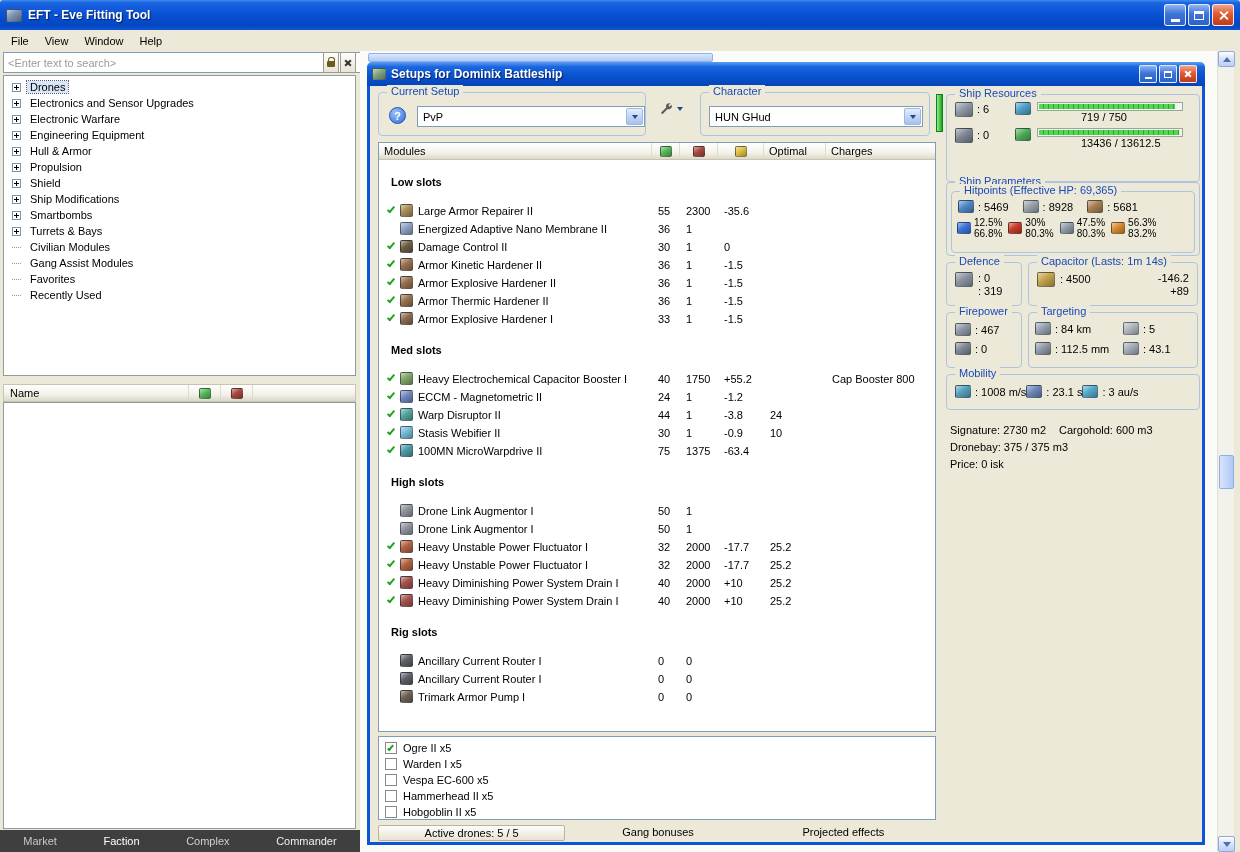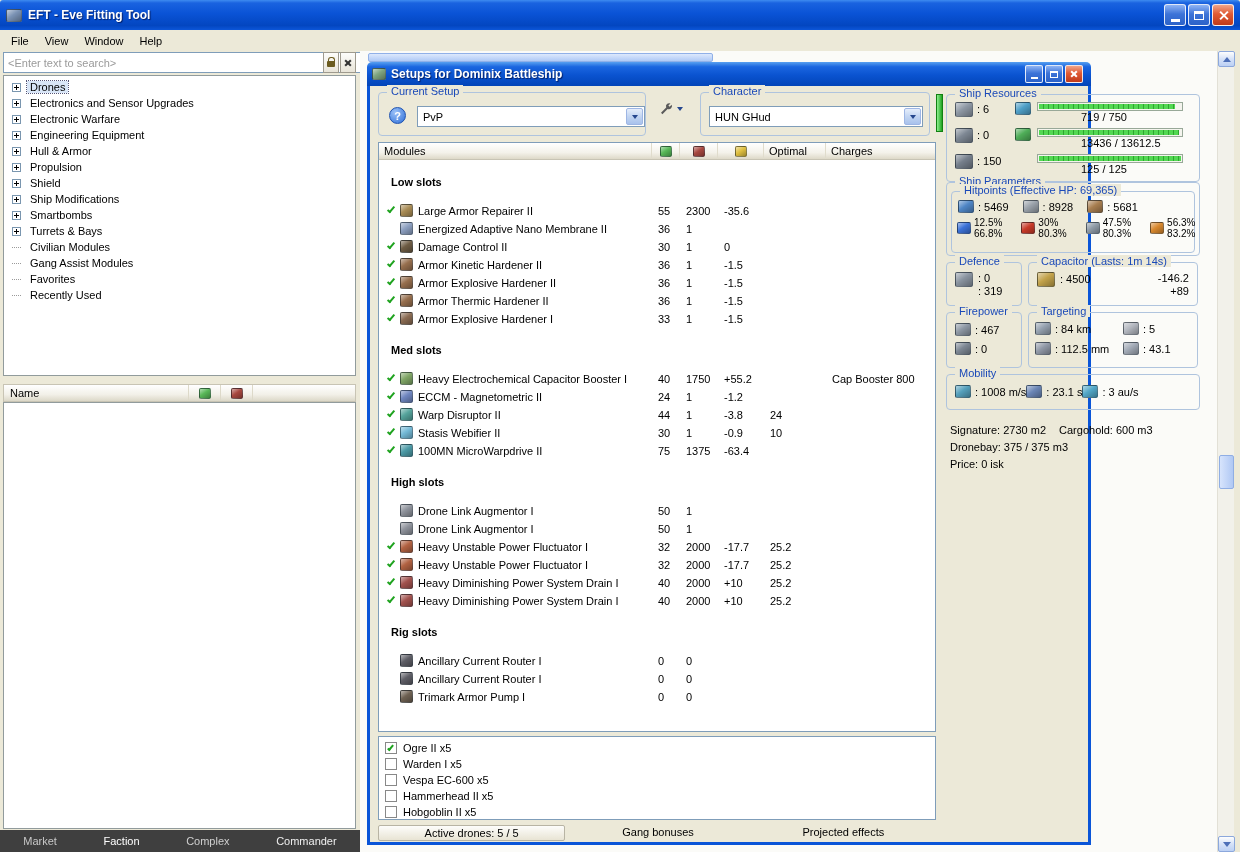--- a/index.html
+++ b/index.html
@@ -57,21 +57,21 @@
   .sbtn{position:absolute;left:0;width:17px;height:16px;border:1px solid #8CA8DC;border-radius:2px;
     background:linear-gradient(180deg,#FEFEFE,#D6E2F8 50%,#BCD0F4);display:flex;align-items:center;justify-content:center}
   .sbtn.up{top:0}.sbtn.down{bottom:0}
   .tri-up{width:0;height:0;border-left:4px solid transparent;border-right:4px solid transparent;border-bottom:5px solid #4D6FB8}
   .tri-down{width:0;height:0;border-left:4px solid transparent;border-right:4px solid transparent;border-top:5px solid #4D6FB8}
   .tri-down.cb{border-left-width:3px;border-right-width:3px;border-top-width:4px;border-top-color:#26478E}
   .vthumb{position:absolute;left:1px;top:404px;width:15px;height:34px;border:1px solid #90AEE4;border-radius:2px;
     background:linear-gradient(90deg,#D7E4FC,#B0C8F4)}
 
   
-  .child{position:absolute;left:367px;top:62px;width:724px;height:783px}
+  .child{position:absolute;left:367px;top:62px;width:838px;height:783px}
   .child-tb{height:24px;border-radius:5px 5px 0 0;display:flex;align-items:center;padding:0 5px;
     background:linear-gradient(180deg,#58A0F0 0%,#1B66E0 20%,#0A53D0 55%,#0345B8 100%)}
   .child-title{color:#fff;font-weight:bold;font-size:12px;margin-left:5px;text-shadow:1px 1px 1px rgba(0,10,60,.7)}
   .cbtns{position:absolute;right:8px;top:3px;display:flex;gap:2px}
   .cbtn{width:18px;height:18px;border-radius:2px;border:1px solid rgba(255,255,255,.85);
     background:linear-gradient(180deg,#8FB4F4,#3D74D8 45%,#2B62C8);display:flex;align-items:center;justify-content:center}
   .cbtn.close{background:linear-gradient(180deg,#F0A488,#E05A34 45%,#C03A1A)}
   .cbtn .glyph-min{width:7px;height:2px;margin-top:8px}
   .cbtn .glyph-max{width:8px;height:7px;border-width:1px;border-top-width:2px}
   .child-body{position:relative;height:759px;background:#ECE9D8;border:3px solid #0A55D8;border-top:none}
@@ -125,21 +125,21 @@
   .res-val{width:38px;margin-left:4px;line-height:15px;white-space:nowrap}
   .tile.mid{margin-right:6px}
   .bar-wrap{flex:1}
   .bar{width:146px;height:9px;border:1px solid #98A898;background:#F4F4EE;padding:1px}
   .bar-fill{height:100%;background:repeating-linear-gradient(90deg,#52D852 0 4px,#2FA52F 4px 5px)}
   .bar-text{margin-left:44px;line-height:12px;white-space:nowrap}
   .grp-params{left:576px;top:96px;width:254px;height:74px}
   .grp-hp{position:absolute;left:4px;top:8px;width:244px;height:62px;border:1px solid #AFC4DE;border-radius:4px}
   .hp-row{display:flex;gap:14px;margin:8px 0 0 6px}
   .stat{display:inline-flex;align-items:center;gap:4px;white-space:nowrap}
-  .resist-row{display:flex;gap:19px;margin:4px 0 0 5px}
+  .resist-row{display:flex;gap:6px;margin:4px 0 0 5px}
   .resist{display:inline-flex;align-items:center;gap:3px}
   .rescol{display:flex;flex-direction:column;font-size:10px;line-height:11px}
   .grp-def{left:576px;top:176px;width:76px;height:44px}
   .def-content{display:flex;align-items:flex-start;gap:5px;padding:9px 0 0 8px}
   .defcol{display:flex;flex-direction:column;line-height:13px}
   .grp-cap{left:658px;top:176px;width:170px;height:44px}
   .cap-content{display:flex;align-items:flex-start;padding:9px 8px 0 8px}
   .cap-content .val{margin-left:5px;line-height:15px}
   .capcol{margin-left:auto;text-align:right;line-height:13px;display:flex;flex-direction:column}
   .grp-fire{left:576px;top:226px;width:76px;height:56px}
@@ -643,31 +643,20 @@
               <span class="tile t18" style="--c: #7E8894;"></span>
               <span class="res-val">: 0</span>
               <span class="tile t16 mid" style="--c: #4FAE58;"></span>
               <div class="bar-wrap">
                 <div class="bar">
                   <div class="bar-fill" style="width: 98.7%;"></div>
                 </div>
                 <div class="bar-text">13436 / 13612.5</div>
               </div>
             </div>
-            <div class="res-row">
-              <span class="tile t18" style="--c: #76808C;"></span>
-              <span class="res-val">: 150</span>
-              <span class="tile t16 mid ghost"></span>
-              <div class="bar-wrap">
-                <div class="bar">
-                  <div class="bar-fill" style="width: 100%;"></div>
-                </div>
-                <div class="bar-text">125 / 125</div>
-              </div>
-            </div>
           </div>
       </div>
 
       <div class="grp grp-params">
         <span class="grp-title">Ship Parameters</span>
         <div class="grp-hp">
           <span class="grp-title">Hitpoints (Effective HP: 69,365)</span>
           <div class="hp-row">
               <span class="stat">
                 <span class="tile t16" style="--c: #4F86C6;"></span>

